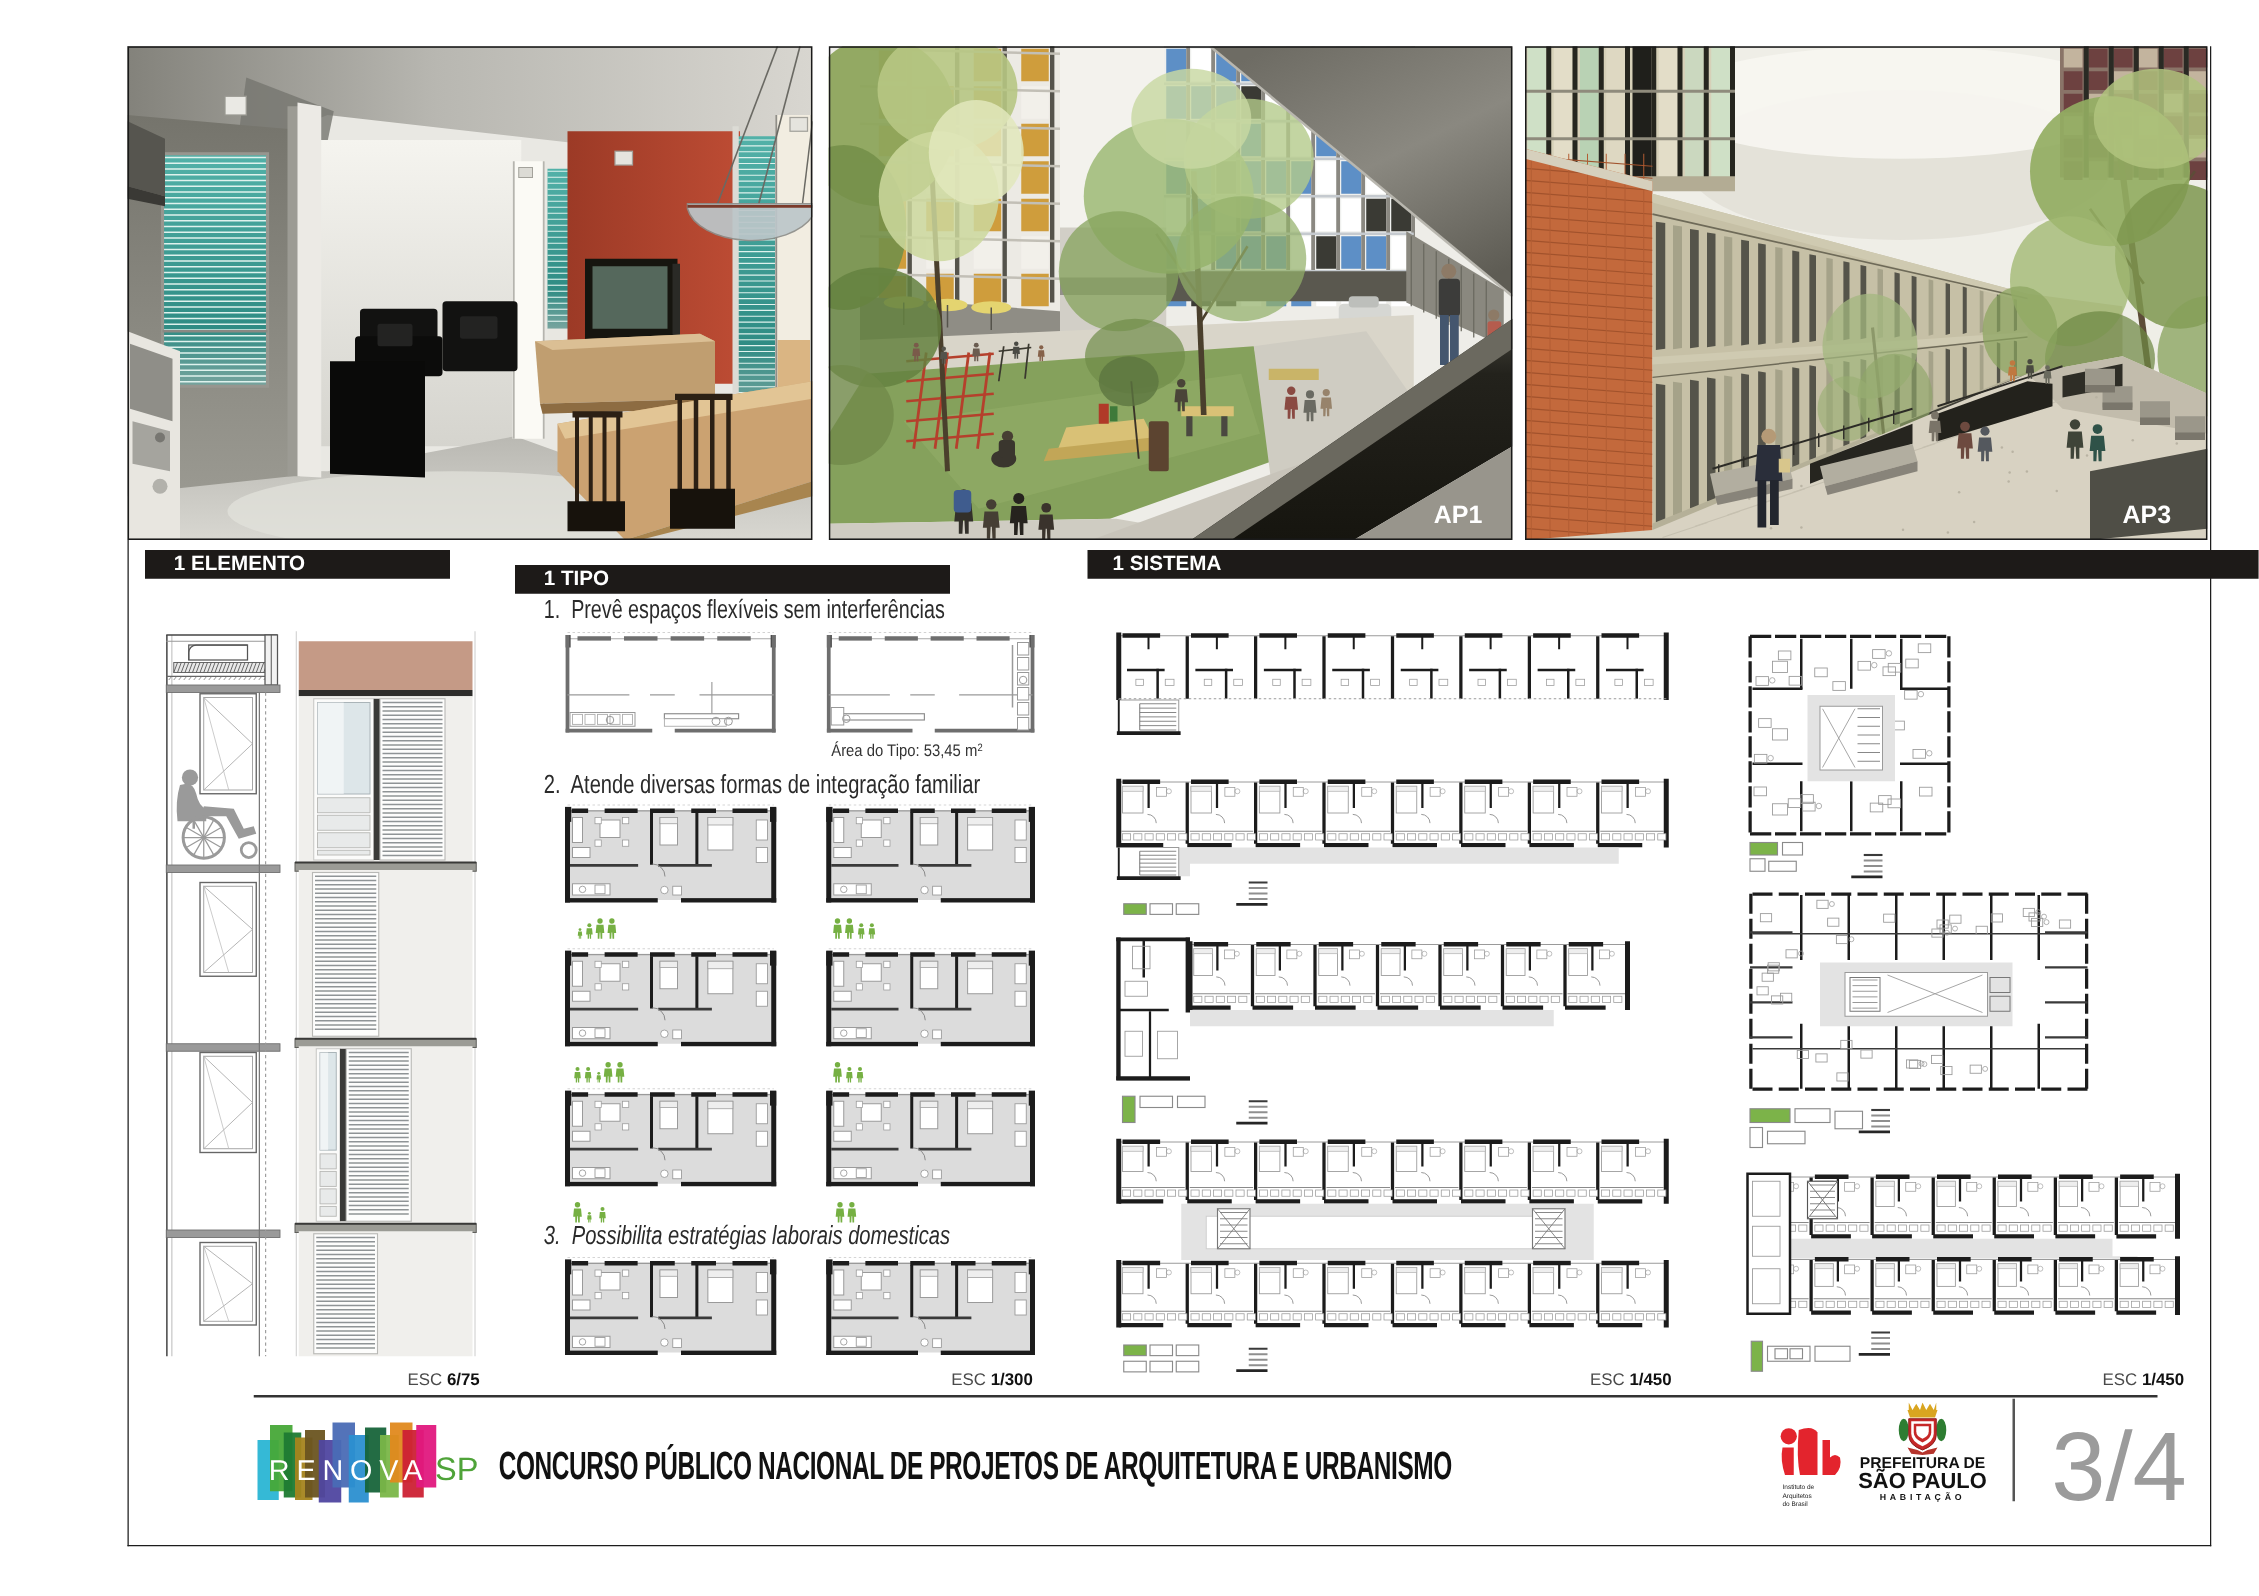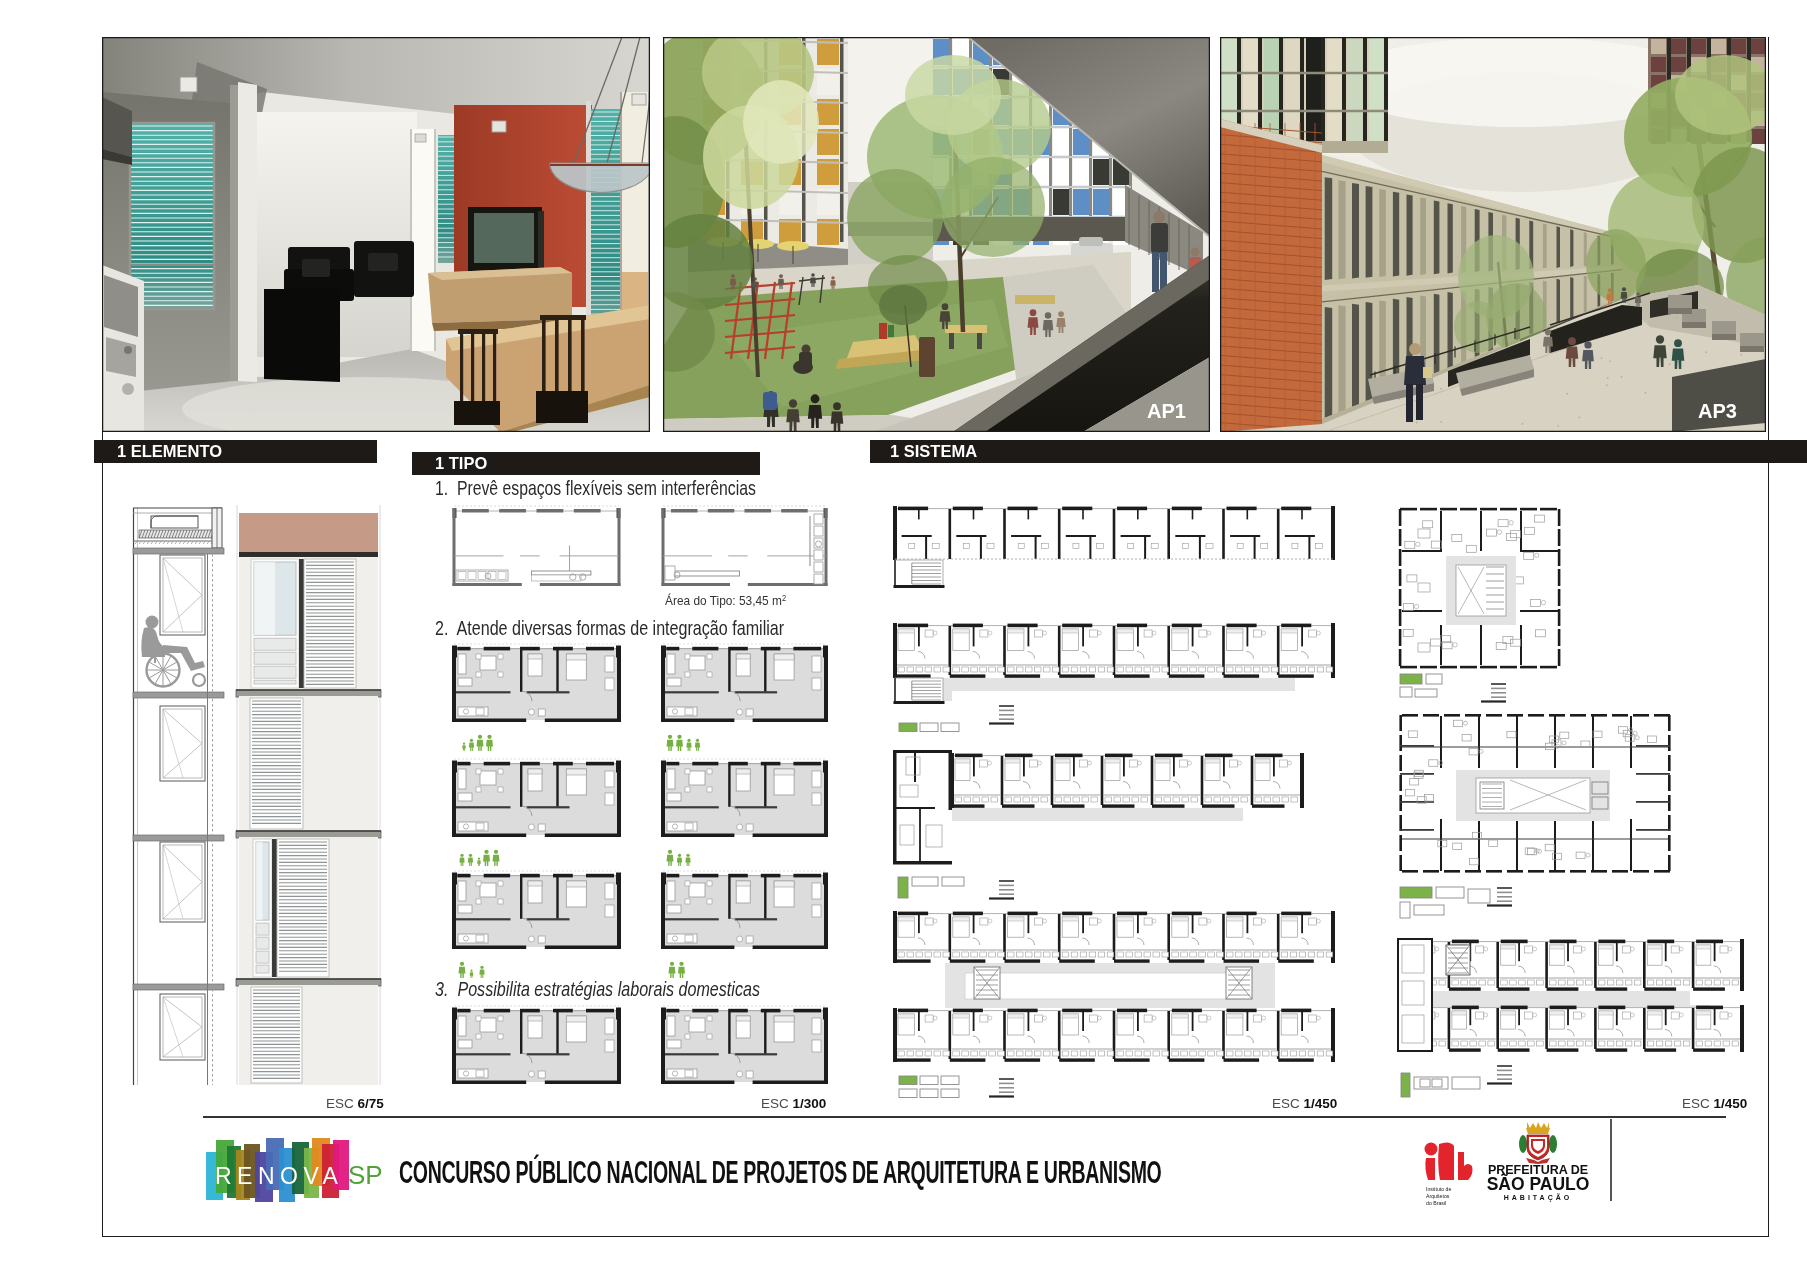--- a/index.html
+++ b/index.html
@@ -790,21 +790,21 @@
         <circle cx="0" cy="-17.2" r="2.6" fill="#4a4a40"></circle>
         <path d="M -3.4,-13.6 L 3.4,-13.6 L 4.2,-5.5 L 2.2,-5.5 L 2.2,0 L 0.6,0 L 0.3,-6 L -0.3,-6 L -0.6,0 L -2.2,0 L -2.2,-5.5 L -4.2,-5.5 Z" fill="#4a4a40"></path>
       </g>
       <g transform="translate(418.0,270.0) scale(0.750)">
         <circle cx="0" cy="-17.2" r="2.6" fill="#6a6a5e"></circle>
         <path d="M -3.4,-13.6 L 3.4,-13.6 L 4.2,-5.5 L 2.2,-5.5 L 2.2,0 L 0.6,0 L 0.3,-6 L -0.3,-6 L -0.6,0 L -2.2,0 L -2.2,-5.5 L -4.2,-5.5 Z" fill="#6a6a5e"></path>
       </g>
       <text x="478" y="381" font-family="Liberation Sans, sans-serif" font-size="20" font-weight="bold" fill="#ffffff">AP3</text>
       <rect x="0.5" y="0.5" width="545.0" height="394.0" fill="none" stroke="#1a1a1a" stroke-width="1.5"></rect>
     </svg>
-    <div class="bar" style="left:94px;top:440px;width:283px;"><span style="margin-left:23px">1 ELEMENTO</span></div>
+    <div class="bar" style="left:116px;top:440px;width:244px;"><span style="margin-left:23px">1 ELEMENTO</span></div>
     <div class="bar" style="left:412px;top:452px;width:348px;"><span style="margin-left:23px">1 TIPO</span></div>
     <div class="bar" style="left:870px;top:440px;width:966px;"><span style="margin-left:20px">1 SISTEMA</span></div>
     <svg width="300" height="600" viewBox="0 0 300 600" style="position:absolute;left:125px;top:495px">
       <g>
         <line x1="8.5" y1="13.0" x2="8.5" y2="590.0" stroke="#444" stroke-width="1.2"></line>
         <line x1="12.5" y1="13.0" x2="12.5" y2="590.0" stroke="#bbb" stroke-width="0.8"></line>
         <line x1="8.0" y1="13.0" x2="97.0" y2="13.0" stroke="#444" stroke-width="1.2"></line>
         <line x1="8.0" y1="18.0" x2="92.0" y2="18.0" stroke="#999" stroke-width="0.8"></line>
         <rect x="26.0" y="21.0" width="47.0" height="12.0" fill="#fff" stroke="#555" stroke-width="1"></rect>
         <path d="M 26 33 L 26 27 A 6 6 0 0 1 32 21 L 73 21" fill="none" stroke="#555" stroke-width="1"></path>
@@ -2772,12 +2772,13 @@
         <path d="M 3 13 L 25 13 L 25 26 Q 25 34 14 38 Q 3 34 3 26 Z" fill="#c62828" stroke="#8a1c1c" stroke-width="0.8"></path>
         <path d="M 5 15 L 23 15 L 23 25 Q 23 31 14 35 Q 5 31 5 25 Z" fill="#ffffff"></path>
         <path d="M 7 17 L 21 17 L 21 24 Q 21 29 14 32 Q 7 29 7 24 Z" fill="#c62828"></path>
         <path d="M 9 19 L 19 19 L 19 23 Q 19 27 14 29 Q 9 27 9 23 Z" fill="#ffffff"></path>
         <path d="M 2 36 L 10 38 L 14 40 L 18 38 L 26 36 L 23 41 L 14 42 L 5 41 Z" fill="#b5342c"></path>
       </g>
       <text x="60" y="52" text-anchor="middle" font-family="Liberation Sans, sans-serif" font-size="12.5" font-weight="bold" fill="#111" letter-spacing="0">PREFEITURA DE</text>
       <text x="60" y="68" text-anchor="middle" font-family="Liberation Sans, sans-serif" font-size="17.5" font-weight="bold" fill="#111">SÃO PAULO</text>
       <text x="60" y="78" text-anchor="middle" font-family="Liberation Sans, sans-serif" font-size="7" font-weight="bold" fill="#111" letter-spacing="3">HABITAÇÃO</text>
     </svg>
+    <div style="position:absolute;left:1641px;top:1128px;font-size:78px;color:#9b9b9b;font-family:'Liberation Sans',sans-serif;">3/4</div>
   </div>
 </body></html>

